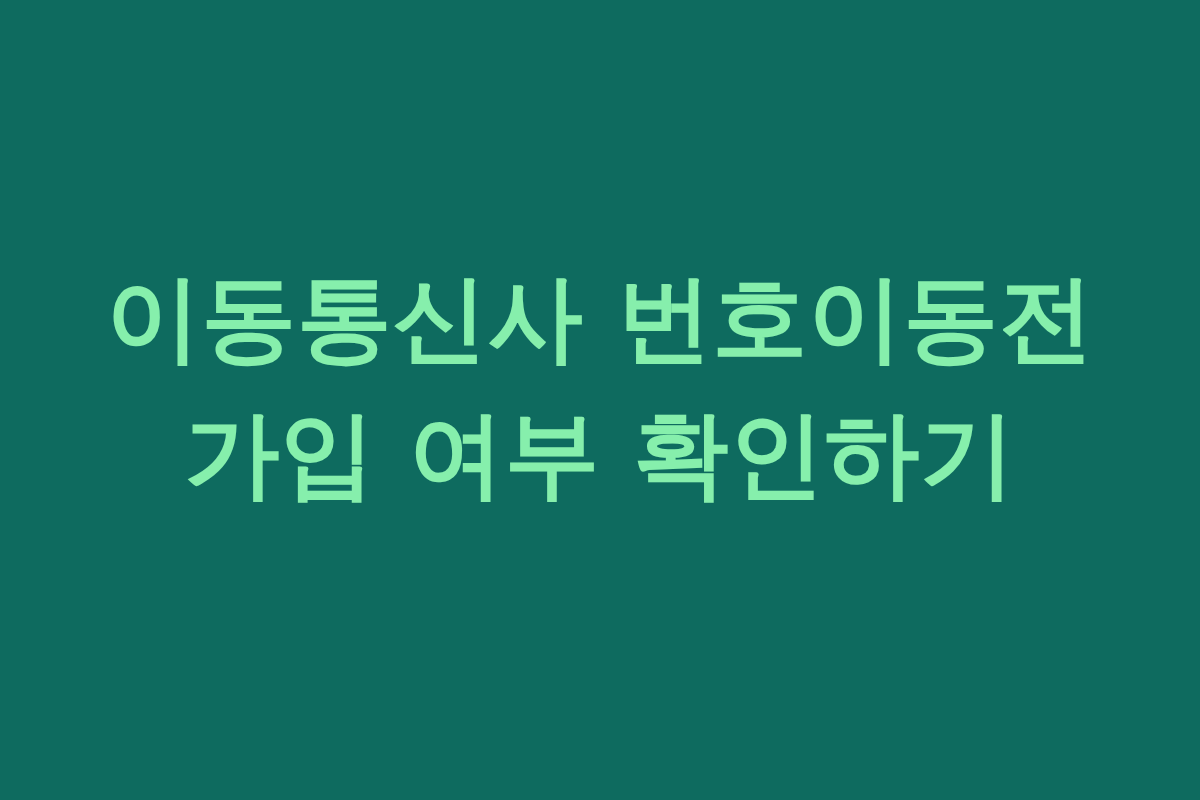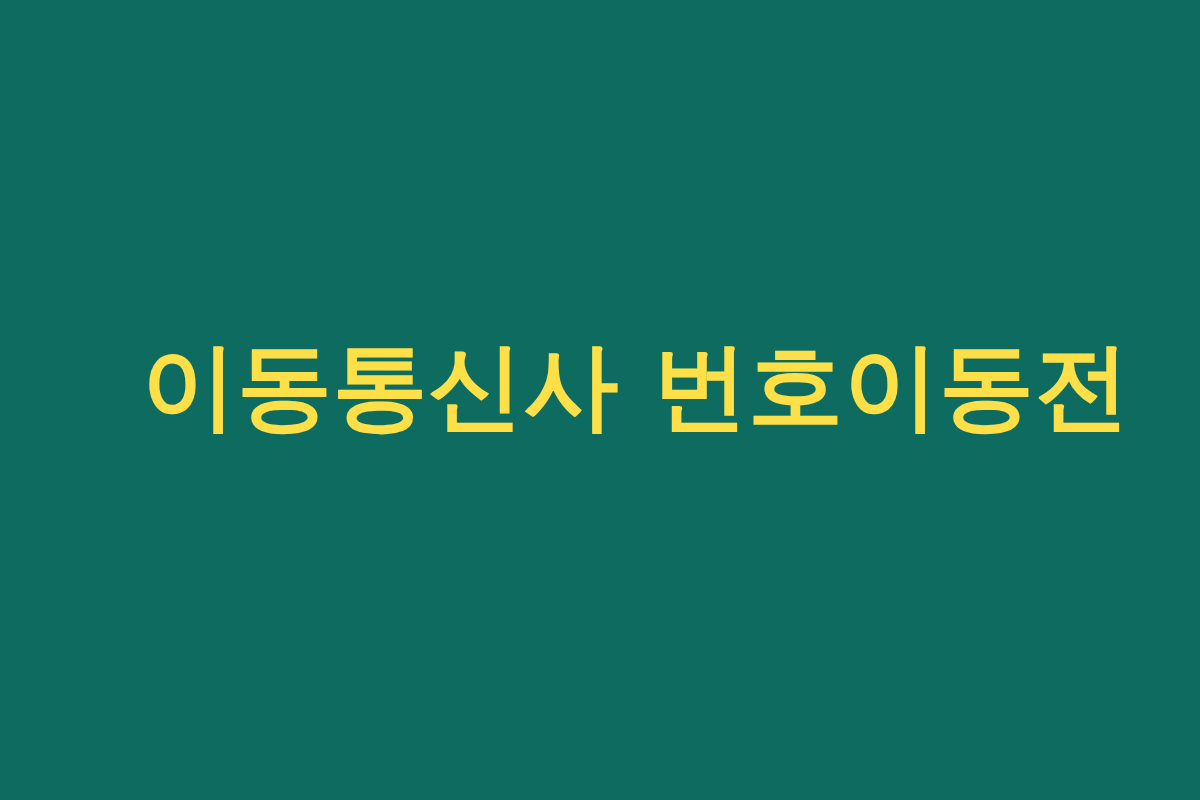--- a/index.html
+++ b/index.html
@@ -35,36 +35,36 @@
     display: flex;
     flex-direction: column;
     align-items: center;
     justify-content: center;
     text-align: center;
   }
 
   .title-line {
     display: block;
     width: 100%;
-    color: #fde047;
+    color: #86efac;
     font-family: "DejaVu Sans", "Liberation Sans", sans-serif;
     font-weight: 700;
     font-size: 94px;
     line-height: 136px;
     letter-spacing: 0.5px;
     white-space: nowrap;
     text-rendering: geometricPrecision;
-    text-align: right;
     -webkit-font-smoothing: antialiased;
   }
 
   .title-line.line-1 { font-size: 95px; }
   .title-line.line-2 { font-size: 95px; }
   .title-line.line-3 { font-size: 95px; }
 </style>
 </head>
 <body>
 
 <div class="card">
   <div class="title-block">
     <span class="title-line line-1">이동통신사 번호이동전</span>
+    <span class="title-line line-3">가입 여부 확인하기</span>
   </div>
 </div>
 
 </body></html>

